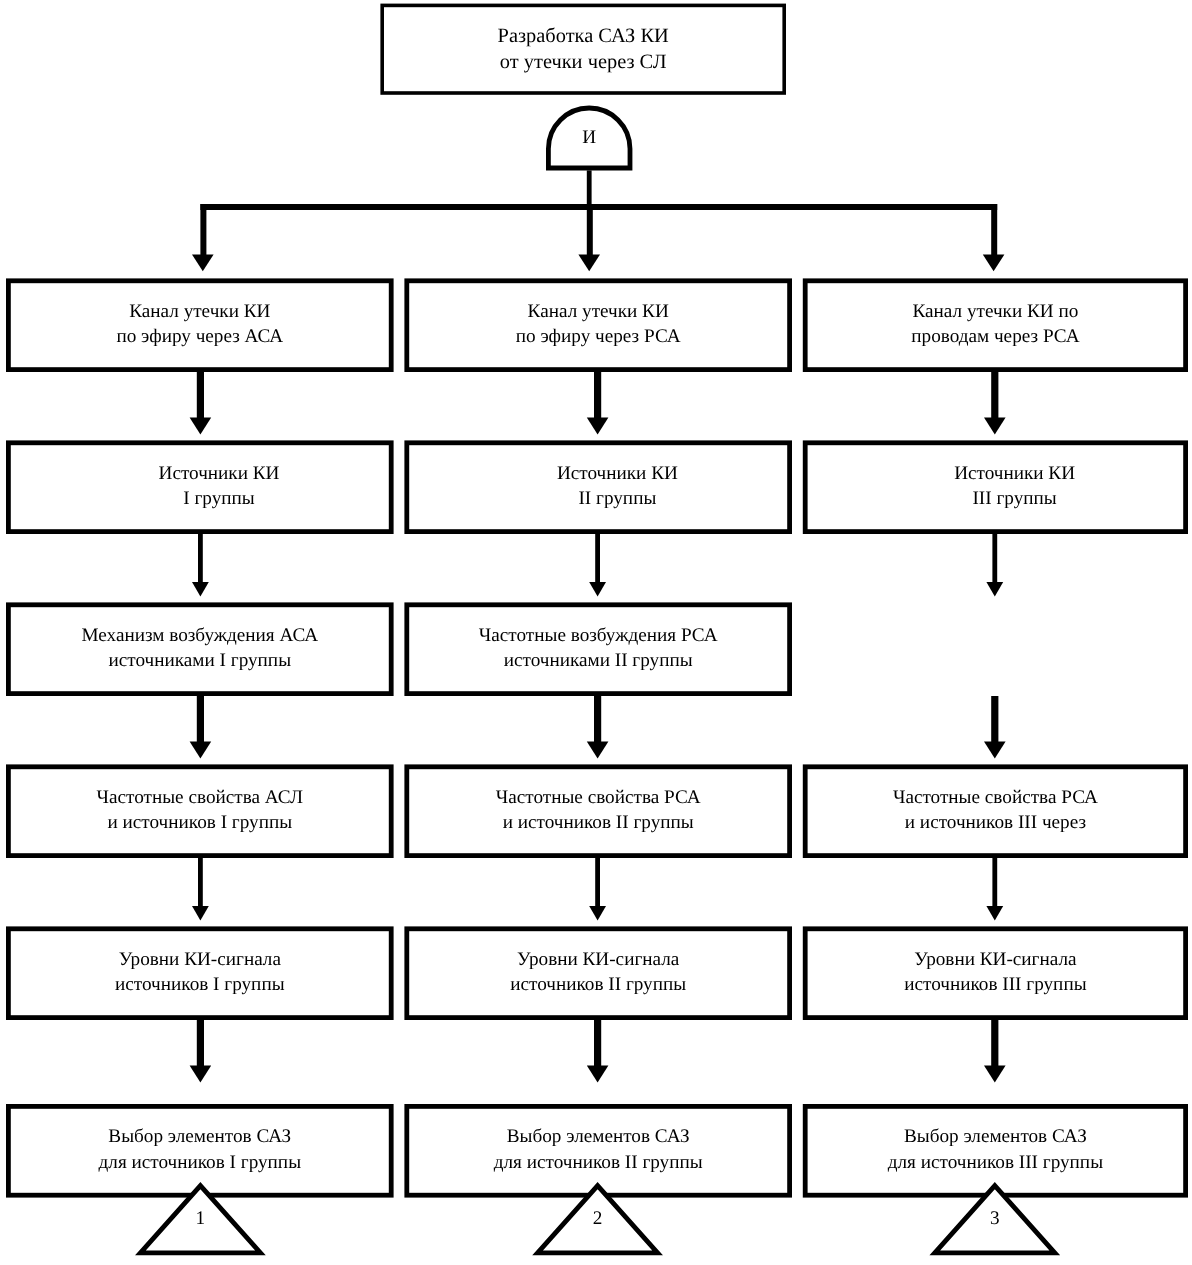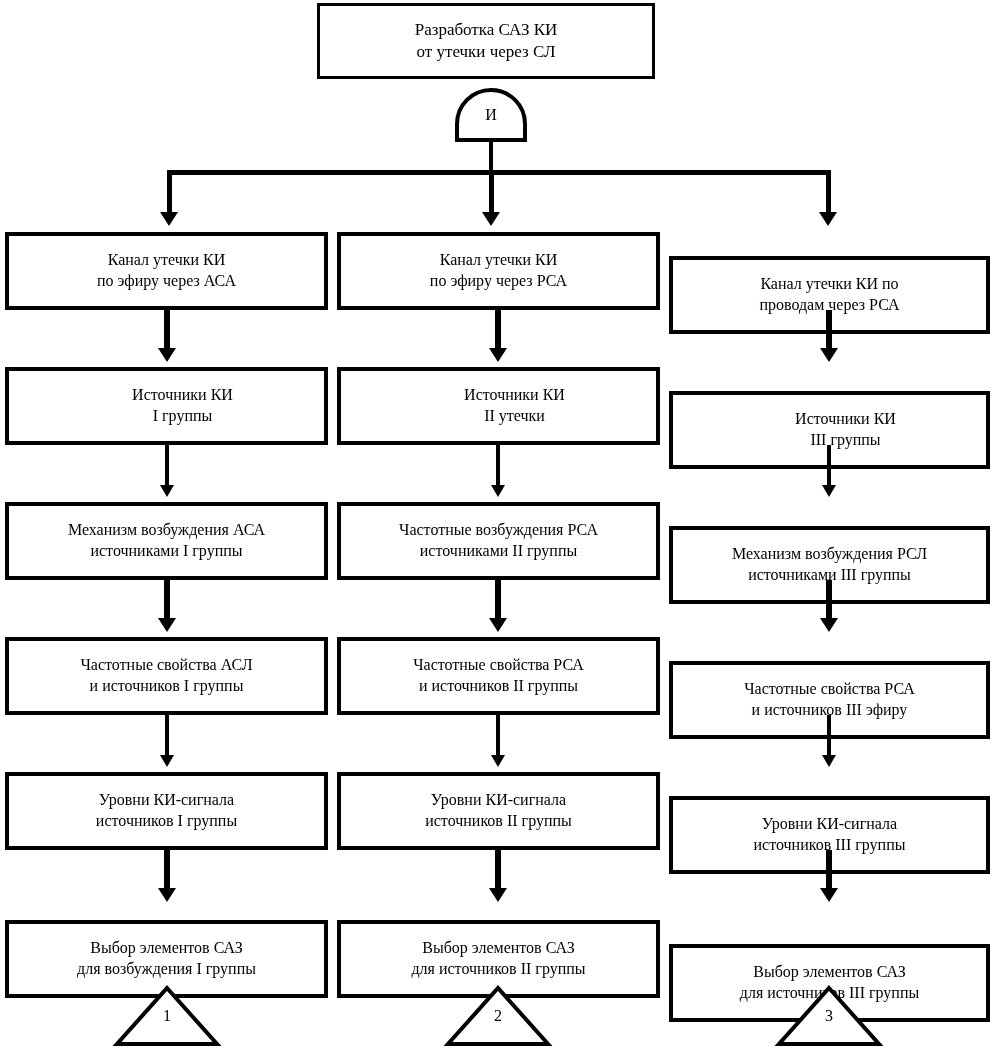--- a/index.html
+++ b/index.html
@@ -39,21 +39,21 @@
     height: 76px;
     font-size: 17px;
     border-width: 3px;
   }
   .row-box {
     font-size: 16px;
     height: 78px;
   }
   .col-1 { left: 5px;   width: 323px; }
   .col-2 { left: 337px; width: 323px; }
-  .col-3 { left: 669px; width: 321px; margin-top: 24px; }
+  .col-3 { left: 669px; width: 321px; }
 
   .r1 { top: 232px; }
   .r2 { top: 367px; padding-left: 32px; }
   .r3 { top: 502px; }
   .r4 { top: 637px; }
   .r5 { top: 772px; }
   .r6 { top: 920px; }
 
   
   #and-gate {
@@ -156,21 +156,21 @@
   <div class="node-box row-box col-1 r4">
     <span class="line">Частотные свойства АСЛ</span>
     <span class="line">и источников I группы</span>
   </div>
   <div class="node-box row-box col-1 r5">
     <span class="line">Уровни КИ-сигнала</span>
     <span class="line">источников I группы</span>
   </div>
   <div class="node-box row-box col-1 r6">
     <span class="line">Выбор элементов САЗ</span>
-    <span class="line">для возбуждения I группы</span>
+    <span class="line">для источников I группы</span>
   </div>
 
   <div class="vline" style="left:164px; top:310px; width:6px; height:40px;"></div>
   <div class="arrow-head" style="left:158px; top:348px;"></div>
 
   <div class="vline" style="left:165px; top:445px; width:4px; height:42px;"></div>
   <div class="arrow-head small" style="left:160px; top:485px;"></div>
 
   <div class="vline" style="left:164px; top:580px; width:6px; height:40px;"></div>
   <div class="arrow-head" style="left:158px; top:618px;"></div>
@@ -187,21 +187,21 @@
     </svg>
     <span class="tri-label">1</span>
   </div>
 
   <div class="node-box row-box col-2 r1">
     <span class="line">Канал утечки КИ</span>
     <span class="line">по эфиру через РСА</span>
   </div>
   <div class="node-box row-box col-2 r2">
     <span class="line">Источники КИ</span>
-    <span class="line">II утечки</span>
+    <span class="line">II группы</span>
   </div>
   <div class="node-box row-box col-2 r3">
     <span class="line">Частотные возбуждения РСА</span>
     <span class="line">источниками II группы</span>
   </div>
   <div class="node-box row-box col-2 r4">
     <span class="line">Частотные свойства РСА</span>
     <span class="line">и источников II группы</span>
   </div>
   <div class="node-box row-box col-2 r5">
@@ -236,27 +236,23 @@
   </div>
 
   <div class="node-box row-box col-3 r1">
     <span class="line">Канал утечки КИ по</span>
     <span class="line">проводам через РСА</span>
   </div>
   <div class="node-box row-box col-3 r2">
     <span class="line">Источники КИ</span>
     <span class="line">III группы</span>
   </div>
-  <div class="node-box row-box col-3 r3">
-    <span class="line">Механизм возбуждения РСЛ</span>
-    <span class="line">источниками III группы</span>
-  </div>
   <div class="node-box row-box col-3 r4">
     <span class="line">Частотные свойства РСА</span>
-    <span class="line">и источников III эфиру</span>
+    <span class="line">и источников III через</span>
   </div>
   <div class="node-box row-box col-3 r5">
     <span class="line">Уровни КИ-сигнала</span>
     <span class="line">источников III группы</span>
   </div>
   <div class="node-box row-box col-3 r6">
     <span class="line">Выбор элементов САЗ</span>
     <span class="line">для источников III группы</span>
   </div>
 

